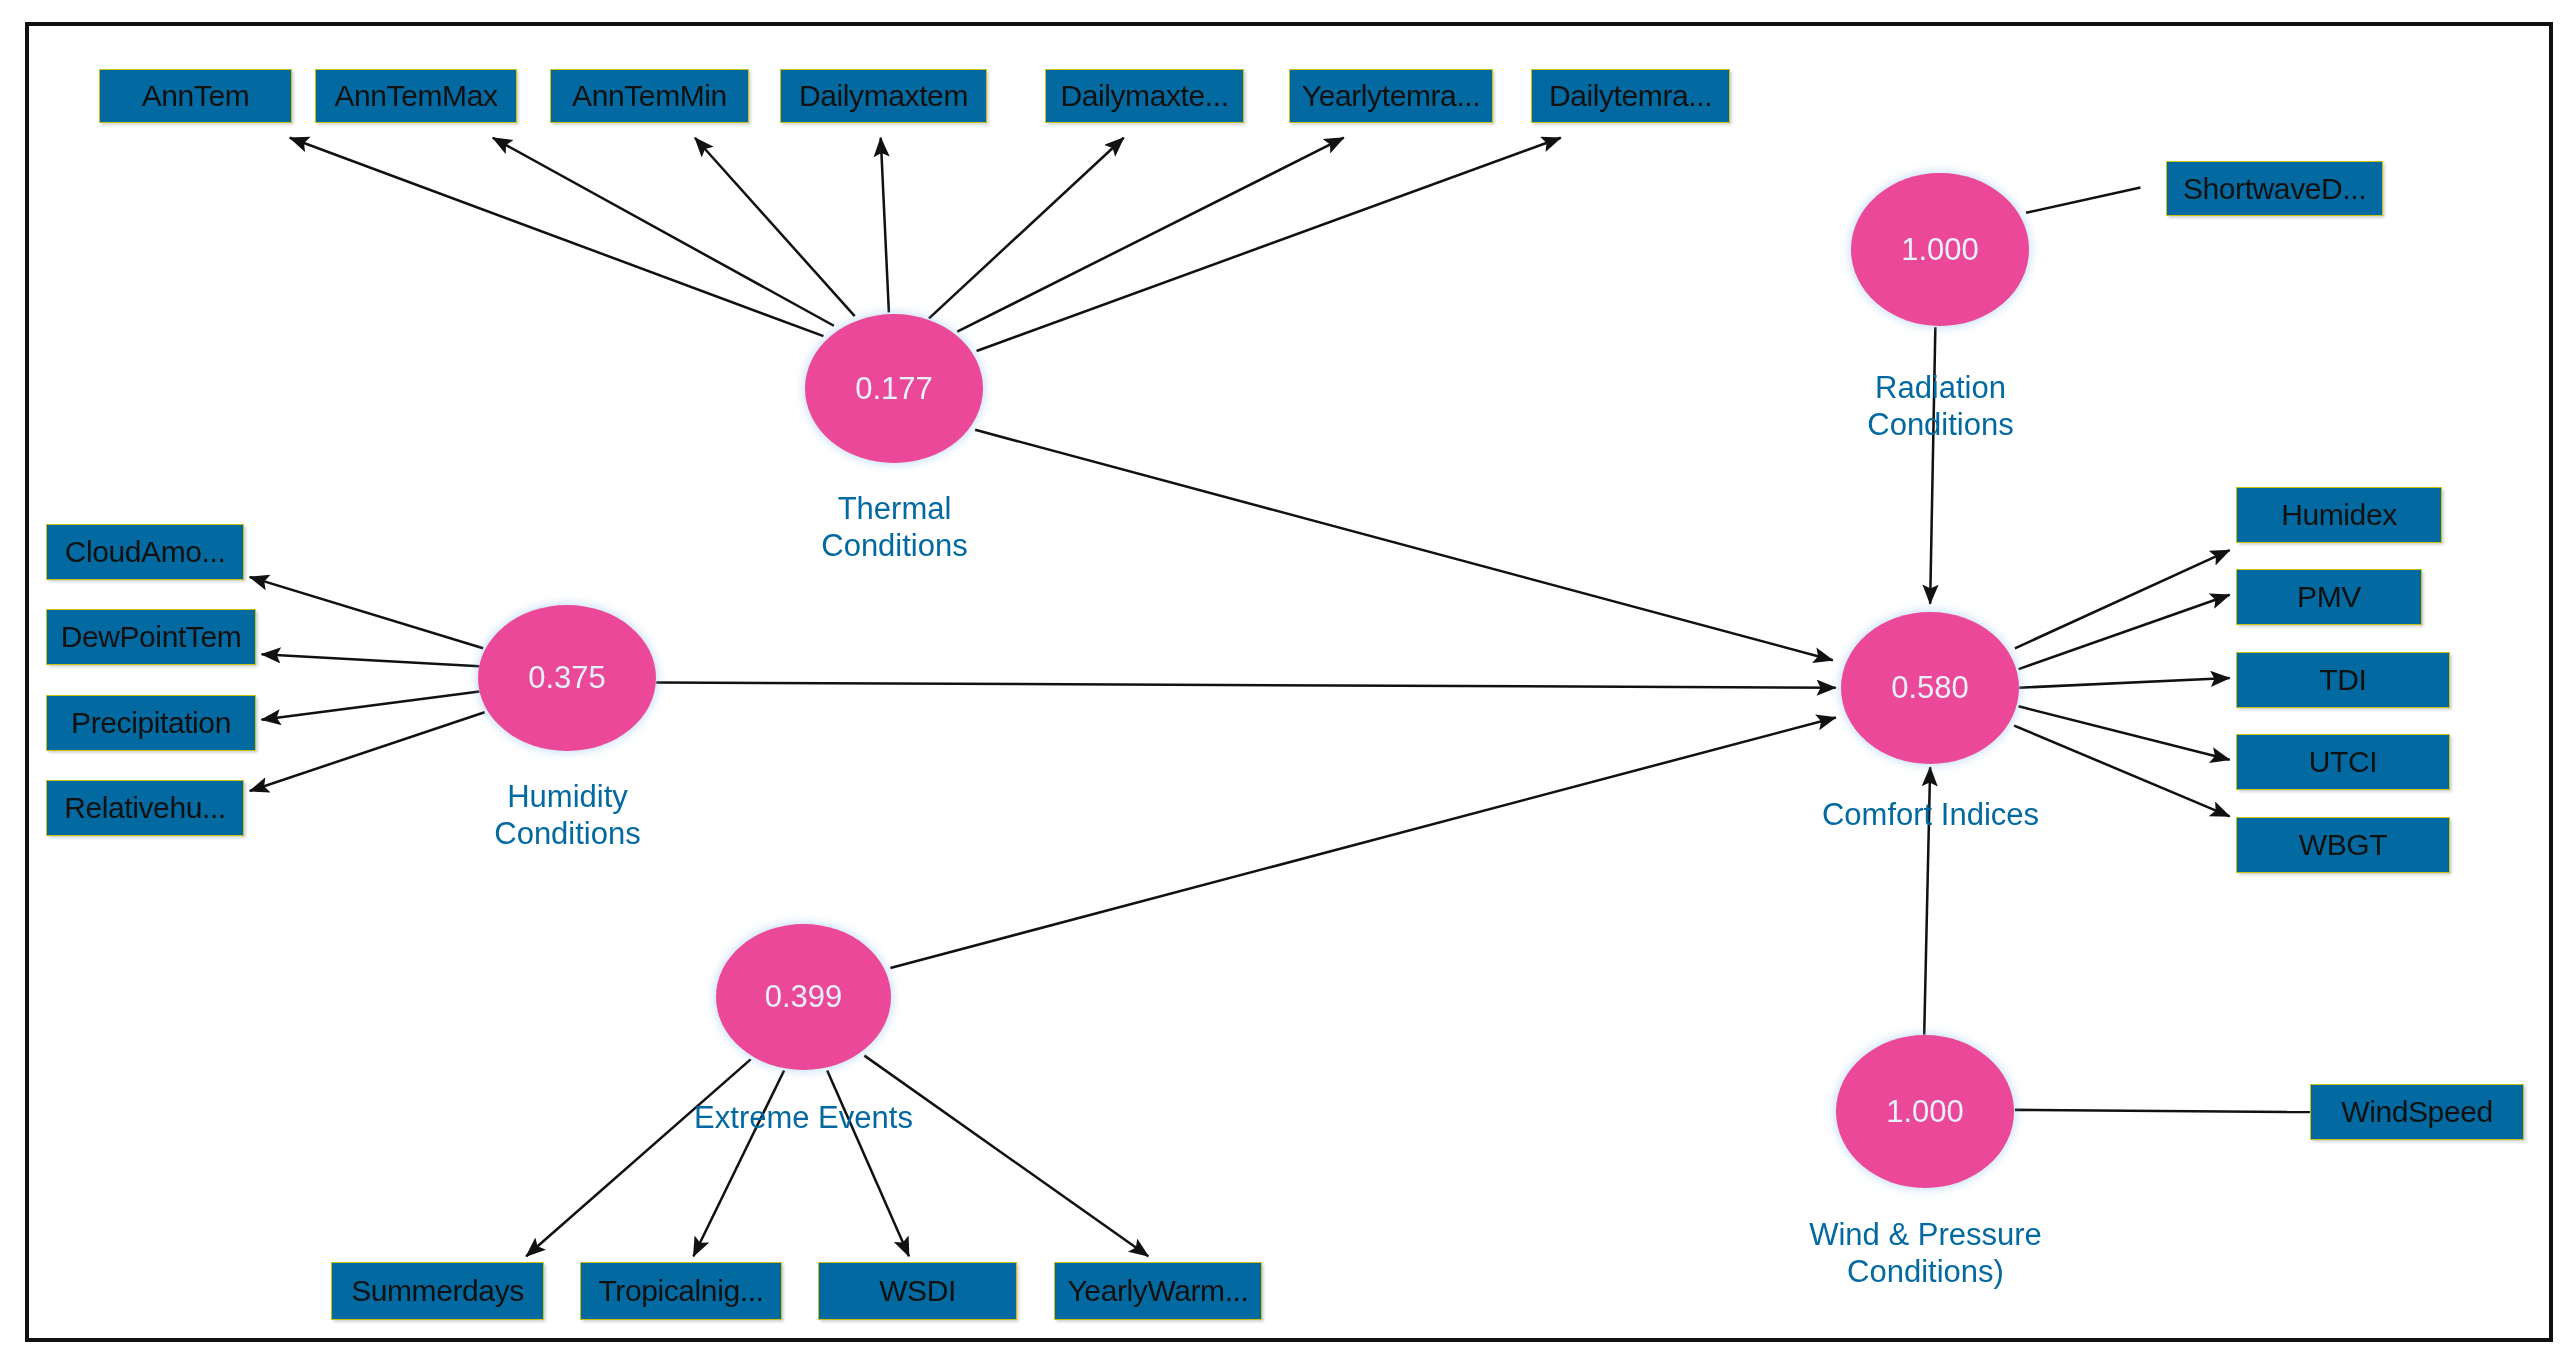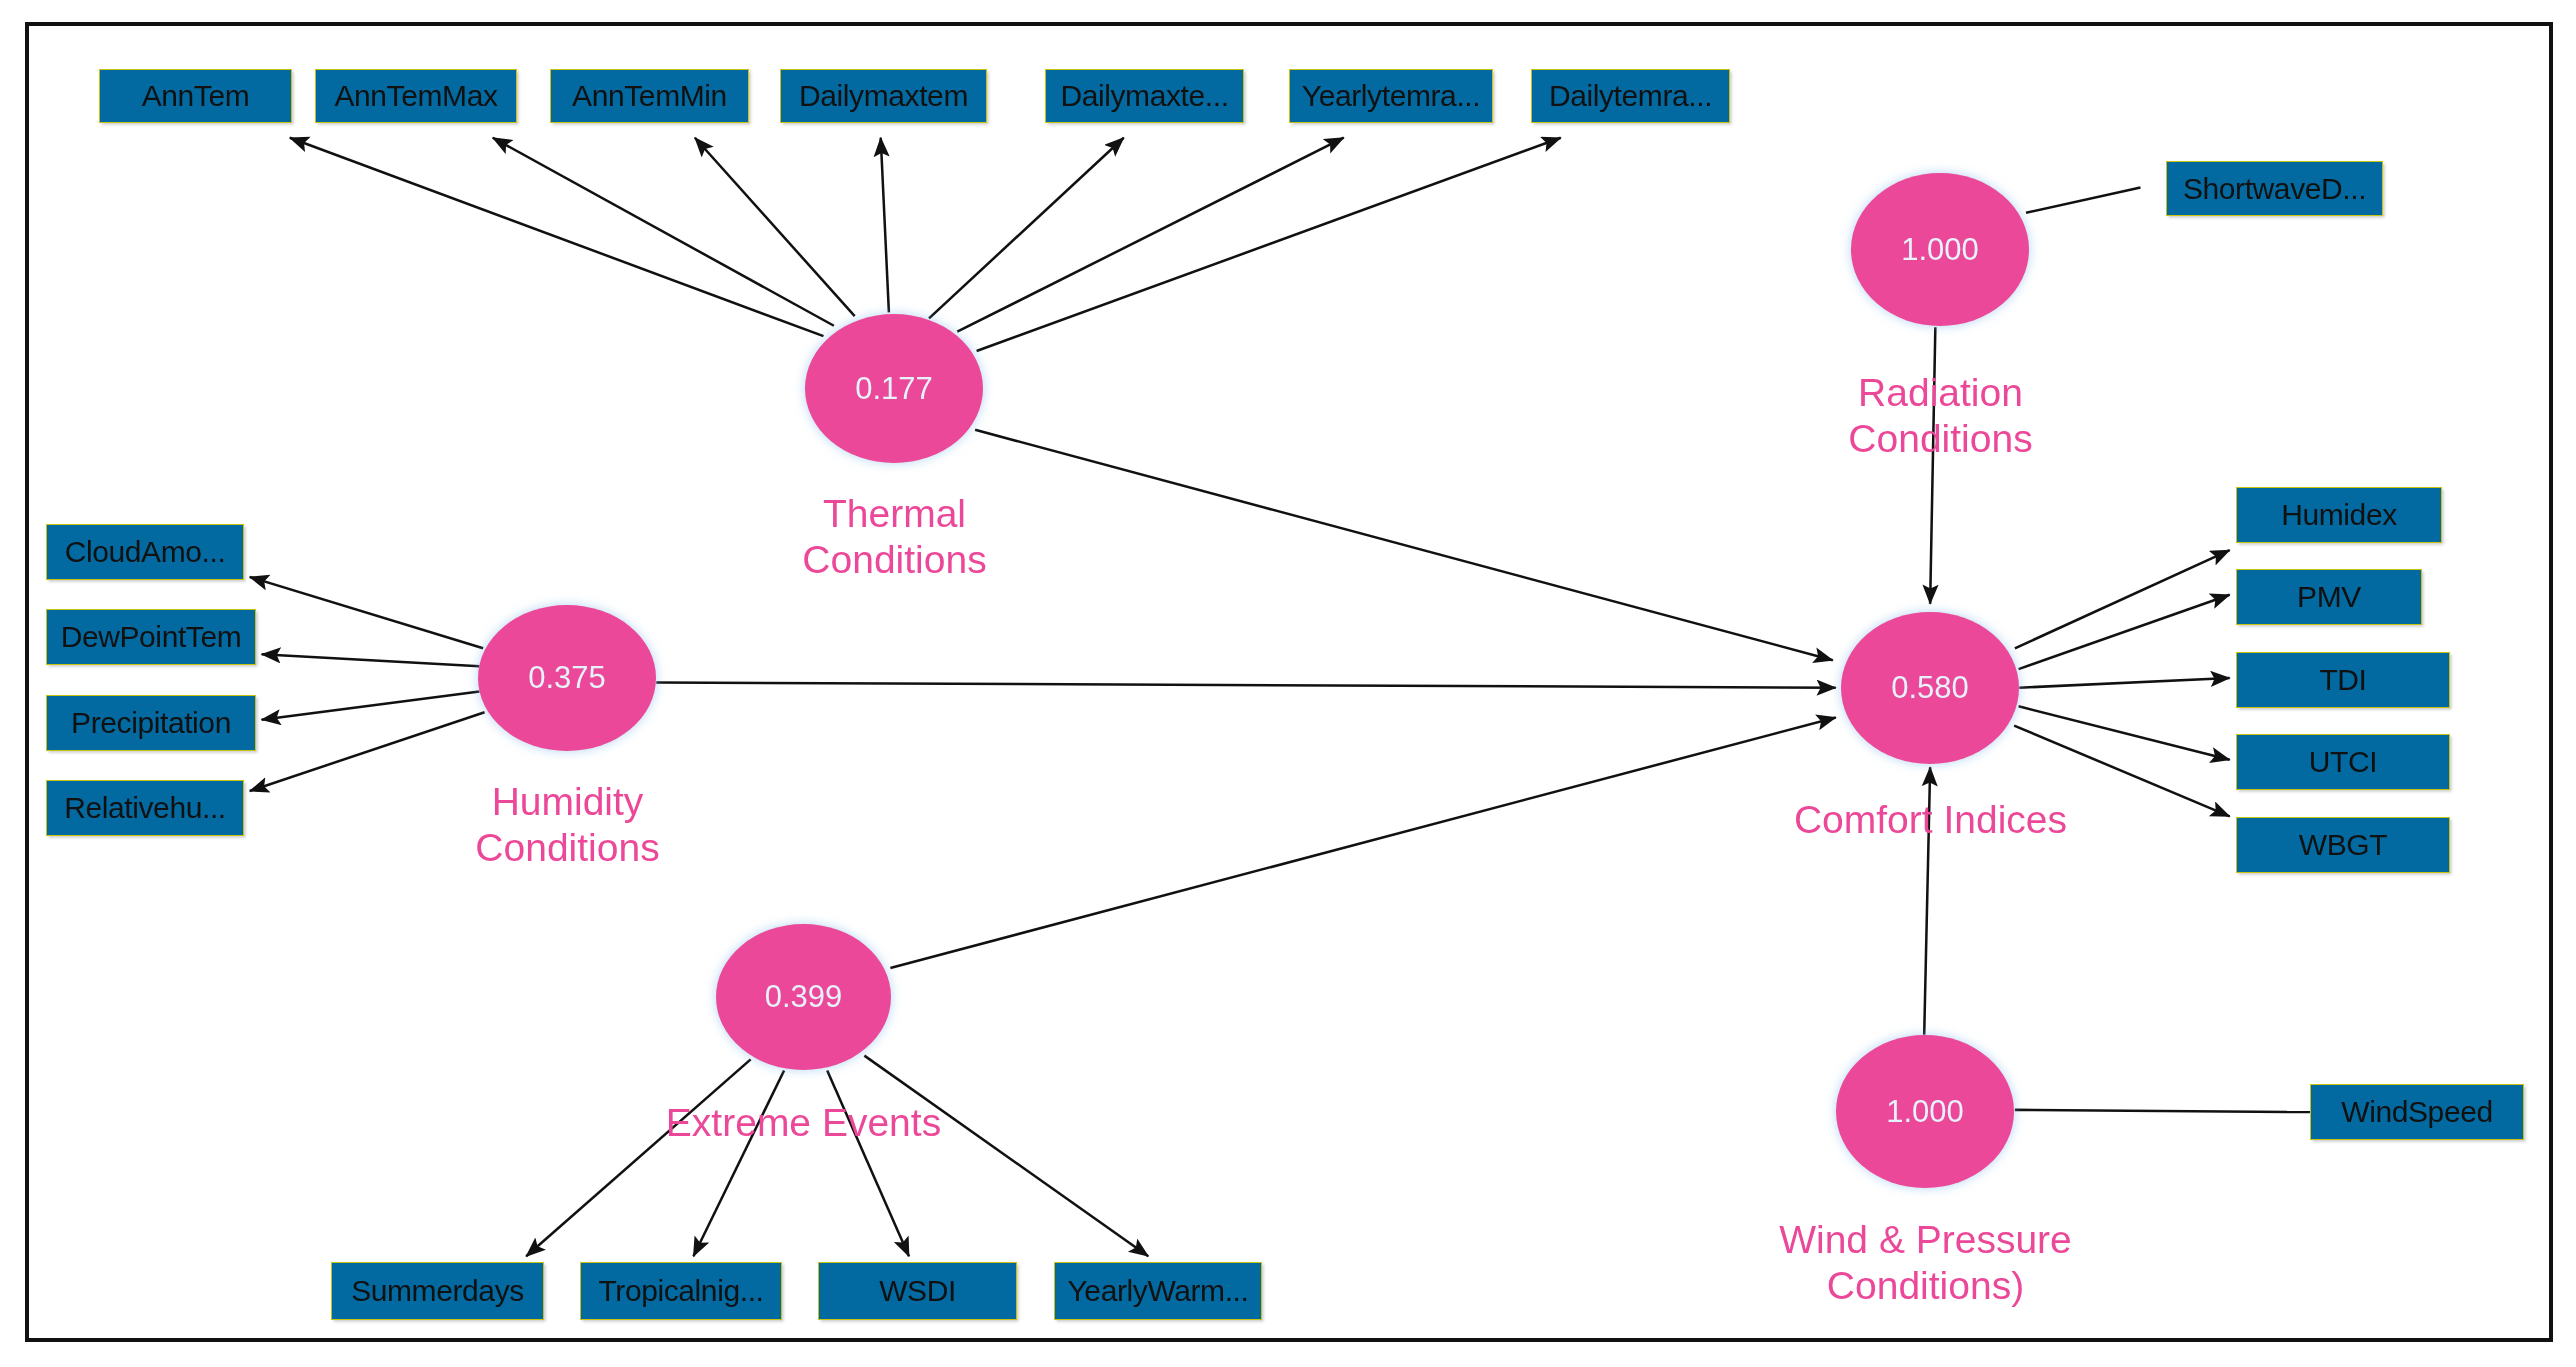--- a/index.html
+++ b/index.html
@@ -61,23 +61,23 @@
     display: flex;
     align-items: center;
     justify-content: center;
     color: #E6F2FB;
     font-family: "Liberation Sans", sans-serif;
     font-size: 31px;
     box-shadow: 0 0 10.4px rgba(120,180,230,0.55);
   }
   .construct-label {
     position: absolute;
-    color: #ec4899;
-    font-family: "Liberation Sans", sans-serif;
-    font-size: 39px;
+    color: #0369a1;
+    font-family: "Liberation Sans", sans-serif;
+    font-size: 31px;
     line-height: 1.18;
     text-align: center;
     white-space: pre-line;
     pointer-events: none;
   }
 </style>
 </head>
 <body>
 
 <div id="canvas-wrap">

